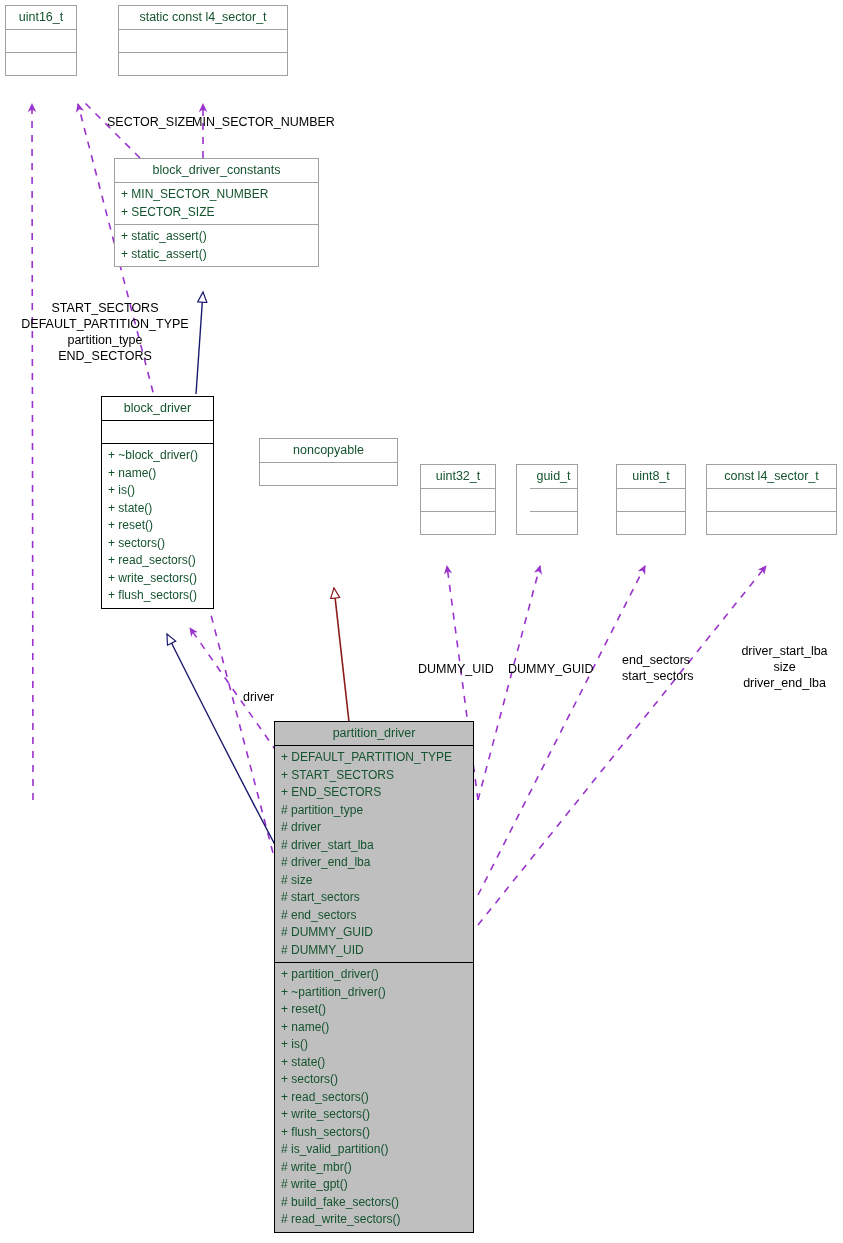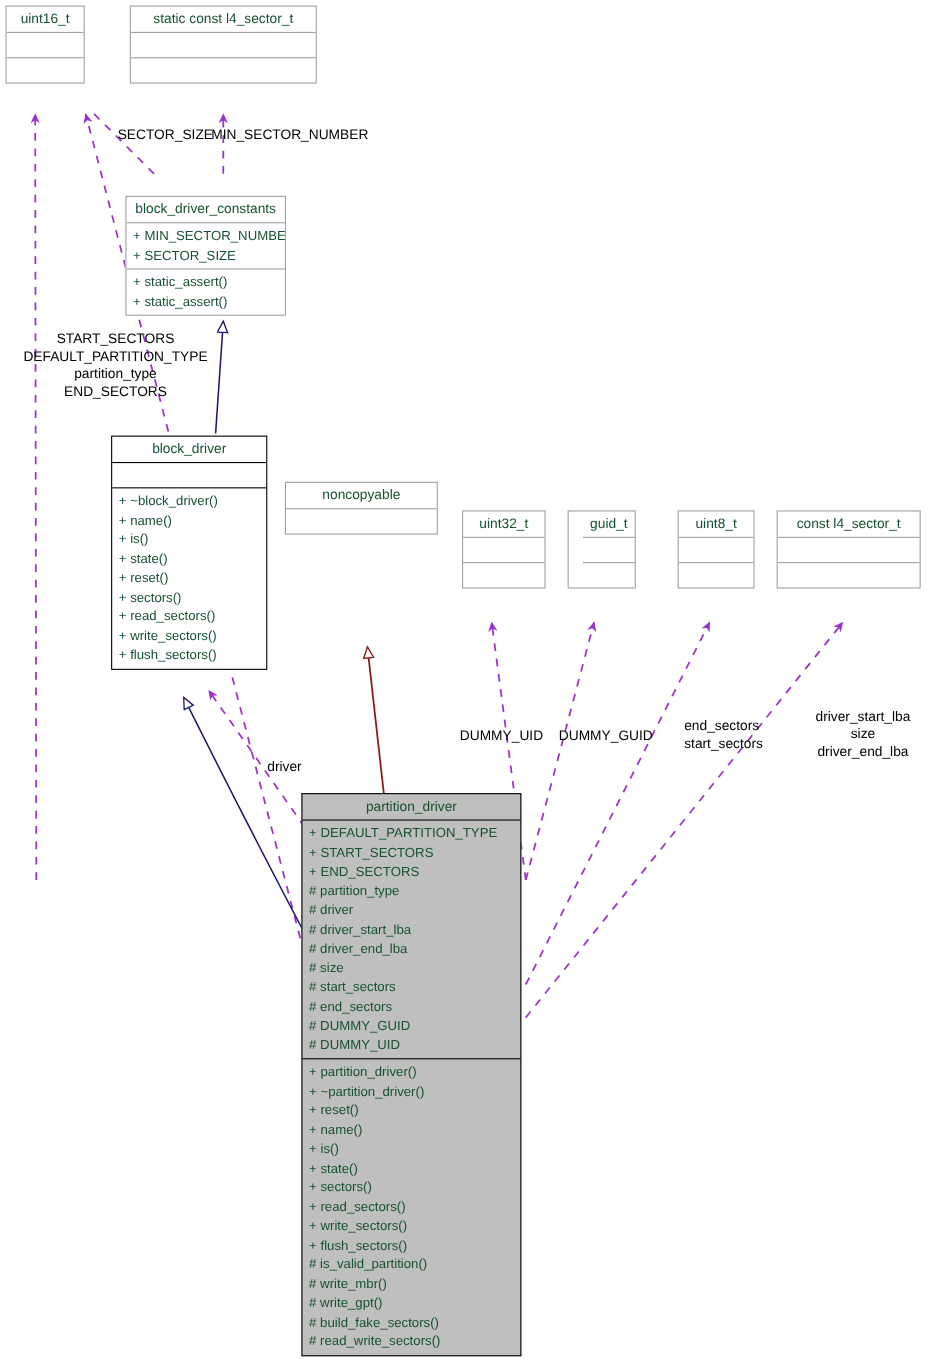--- a/index.html
+++ b/index.html
@@ -153,33 +153,33 @@
     <div class="node-compartment node-sep empty"></div>
     <div class="node-compartment node-sep empty"></div>
   </div>
 
   <div class="uml-node" style="left:118px; top:5px; width:170px;">
     <div class="node-title">static const l4_sector_t</div>
     <div class="node-compartment node-sep empty"></div>
     <div class="node-compartment node-sep empty"></div>
   </div>
 
-  <div class="uml-node" style="left:114px; top:158px; width:146px;margin-top:20px;">
+  <div class="uml-node" style="left:114px; top:158px; width:205px;">
     <div class="node-title">block_driver_constants</div>
     <div class="node-compartment node-sep">
       <div class="member-row">+ MIN_SECTOR_NUMBER</div>
       <div class="member-row">+ SECTOR_SIZE</div>
     </div>
     <div class="node-compartment node-sep">
       <div class="member-row">+ static_assert()</div>
       <div class="member-row">+ static_assert()</div>
     </div>
   </div>
 
-  <div class="uml-node plain-dark" style="left:101px; top:396px; width:142px;">
+  <div class="uml-node plain-dark" style="left:101px; top:396px; width:113px;">
     <div class="node-title">block_driver</div>
     <div class="node-compartment node-sep empty"></div>
     <div class="node-compartment node-sep">
       <div class="member-row">+ ~block_driver()</div>
       <div class="member-row">+ name()</div>
       <div class="member-row">+ is()</div>
       <div class="member-row">+ state()</div>
       <div class="member-row">+ reset()</div>
       <div class="member-row">+ sectors()</div>
       <div class="member-row">+ read_sectors()</div>

